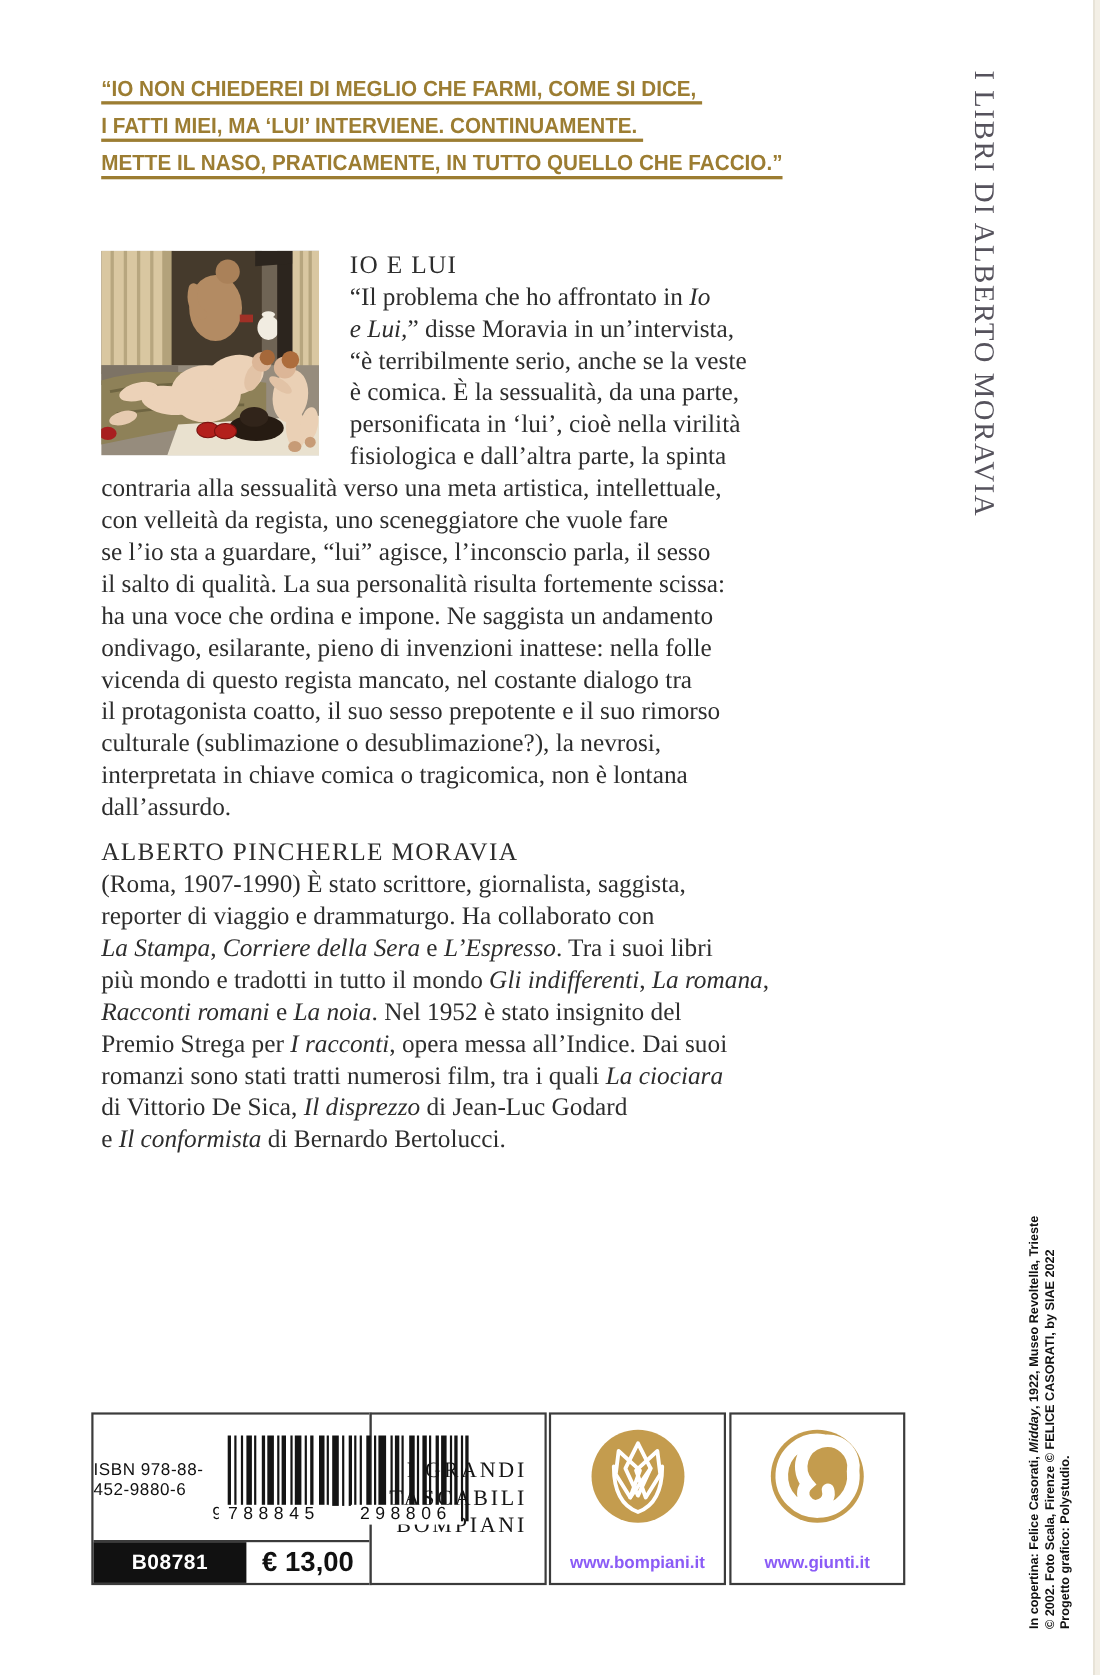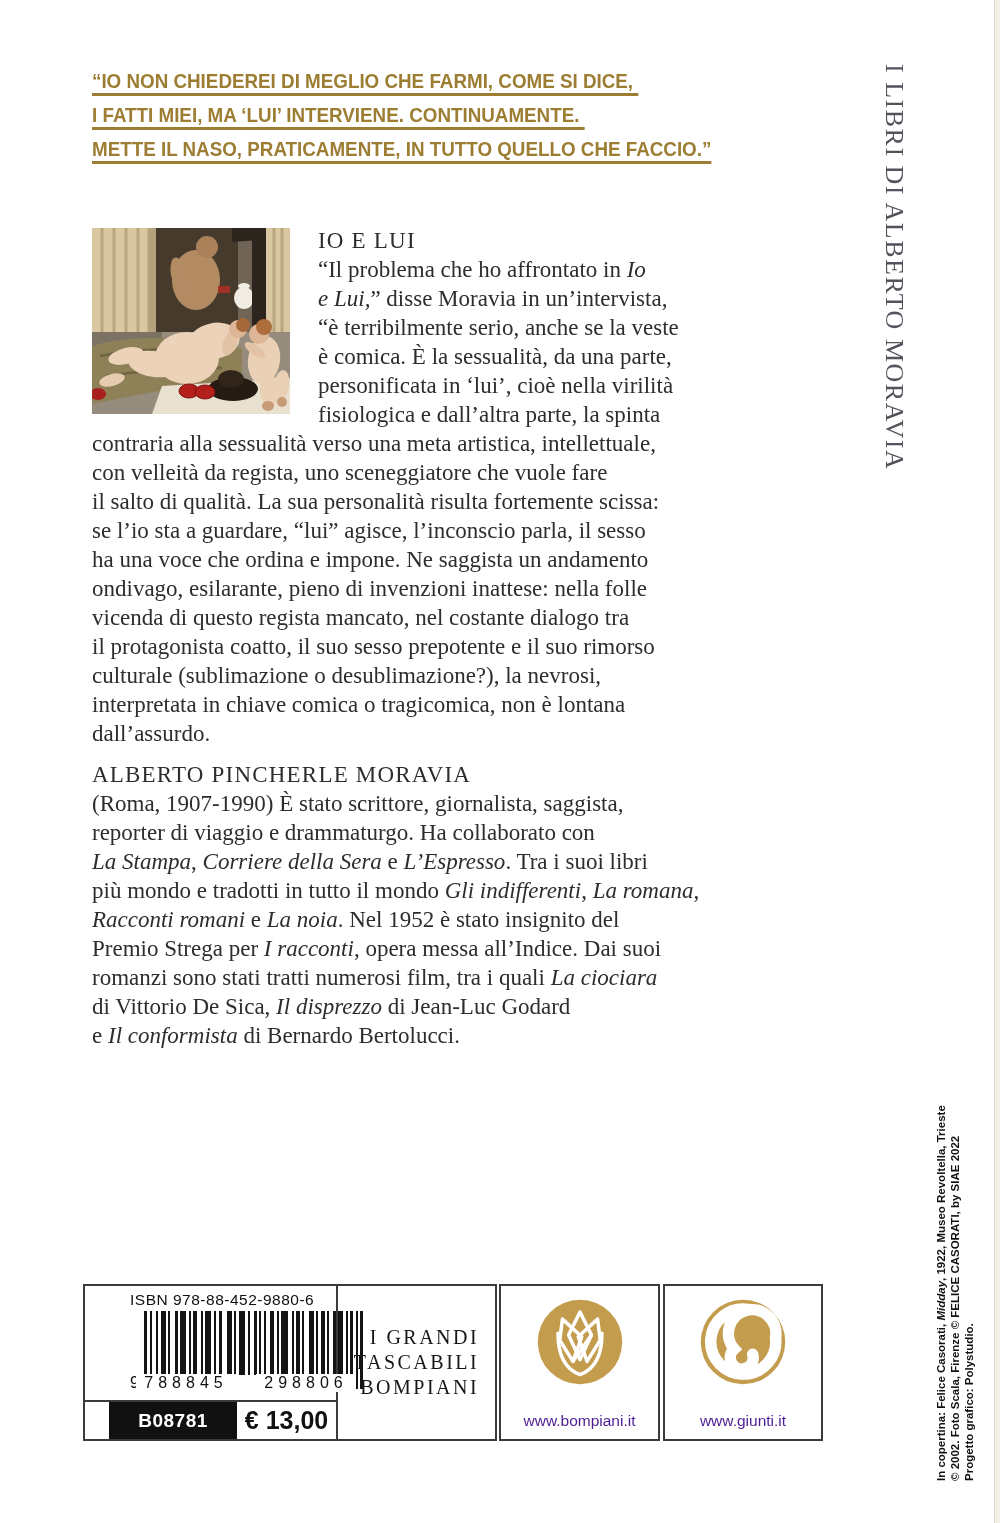--- a/index.html
+++ b/index.html
@@ -31,43 +31,43 @@
   .book-title{font-size:23px;line-height:29px;font-weight:normal;letter-spacing:1.2px;margin:0;}
   .bio{margin-top:12px;}
   .bio .line:first-child{letter-spacing:1.2px;}
   i{font-style:italic;}
 
   
   .footer{position:absolute;left:83px;top:1284px;height:157px;display:flex;align-items:stretch;
           font-family:"Liberation Sans",sans-serif;}
   .box{border:2px solid var(--border);background:#fff;box-sizing:border-box;height:157px;}
   .c1{width:255px;display:flex;flex-direction:column;}
-  .isbn-area{flex:1;display:flex;flex-direction:column;padding-top:5px;padding-left:45px;}
+  .isbn-area{flex:1;display:flex;flex-direction:row;align-items:center;padding-top:5px;}
   .isbn-label{font-size:15.5px;letter-spacing:.5px;color:#101010;}
   .barcode-wrap{position:relative;width:244px;height:84px;margin-top:2px;}
   .bars{position:absolute;left:14px;top:0;display:flex;align-items:flex-start;}
   .bar{height:64px;background:#141414;flex:0 0 auto;}
   .bar.guard{height:78px;}
   .bc-digit{position:absolute;top:63px;font-size:16px;color:#101010;background:#fff;}
   .d9{left:0;}
   .dg1{left:6px;width:100px;text-align:center;letter-spacing:5px;}
   .dg2{left:126px;width:100px;text-align:center;letter-spacing:5px;}
   .price-row{height:37px;border-top:2px solid var(--border);display:flex;}
-  .code-box{width:128px;background:#111;color:#fff;display:flex;align-items:center;justify-content:center;
-            font-weight:bold;font-size:19px;letter-spacing:.5px;margin-left:24px;}
+  .code-box{width:139px;background:#111;color:#fff;display:flex;align-items:center;justify-content:center;
+            font-weight:bold;font-size:19px;letter-spacing:.5px;}
   .price-box{flex:1;display:flex;align-items:center;justify-content:center;
              font-weight:bold;font-size:25px;color:#111;}
   .c2{width:161px;margin-left:-2px;display:flex;align-items:center;justify-content:center;}
   .series{font-family:"Liberation Serif",serif;font-size:20px;letter-spacing:2.5px;line-height:25px;
           text-align:right;color:#161616;}
   .c3{width:161px;margin-left:2px;}
   .c4{width:160px;margin-left:3px;}
   .logo-cell{display:flex;flex-direction:column;align-items:center;justify-content:space-between;
              padding:12px 0 9px;height:157px;box-sizing:border-box;}
-  .url{font-weight:normal;font-size:15.5px;color:#4c1d95;}
+  .url{font-weight:bold;font-size:15.5px;color:#8b5cf6;}
 
   
   .credits{position:absolute;left:934px;top:1481px;width:386px;transform:rotate(-90deg);
            transform-origin:0 0;font-family:"Liberation Sans",sans-serif;font-size:11.5px;
            font-weight:bold;line-height:14px;color:#111;}
   .credits .line{white-space:nowrap;height:14px;}
 
   .edge{position:absolute;left:994px;top:0;width:6px;height:1523px;background:#f3efe6;
         border-left:1px solid #ddd7c8;}
 </style>
@@ -133,22 +133,22 @@
     <h2 class="book-title">IO E LUI</h2>
     <div>
         <div class="line"><span>“Il problema che ho affrontato in </span><i>Io</i></div>
         <div class="line"><i>e Lui,</i><span>” disse Moravia in un’intervista,</span></div>
         <div class="line">“è terribilmente serio, anche se la veste</div>
         <div class="line">è comica. È la sessualità, da una parte,</div>
         <div class="line">personificata in ‘lui’, cioè nella virilità</div>
         <div class="line">fisiologica e dall’altra parte, la spinta</div>
         <div class="line">contraria alla sessualità verso una meta artistica, intellettuale,</div>
         <div class="line">con velleità da regista, uno sceneggiatore che vuole fare</div>
+        <div class="line">se l’io sta a guardare, “lui” agisce, l’inconscio parla, il sesso</div>
         <div class="line">il salto di qualità. La sua personalità risulta fortemente scissa:</div>
-        <div class="line">se l’io sta a guardare, “lui” agisce, l’inconscio parla, il sesso</div>
         <div class="line">ha una voce che ordina e impone. Ne saggista un andamento</div>
         <div class="line">ondivago, esilarante, pieno di invenzioni inattese: nella folle</div>
         <div class="line">vicenda di questo regista mancato, nel costante dialogo tra</div>
         <div class="line">il protagonista coatto, il suo sesso prepotente e il suo rimorso</div>
         <div class="line">culturale (sublimazione o desublimazione?), la nevrosi,</div>
         <div class="line">interpretata in chiave comica o tragicomica, non è lontana</div>
         <div class="line">dall’assurdo.</div>
       </div>
     <div class="bio">
         <div class="line">ALBERTO PINCHERLE MORAVIA</div>

